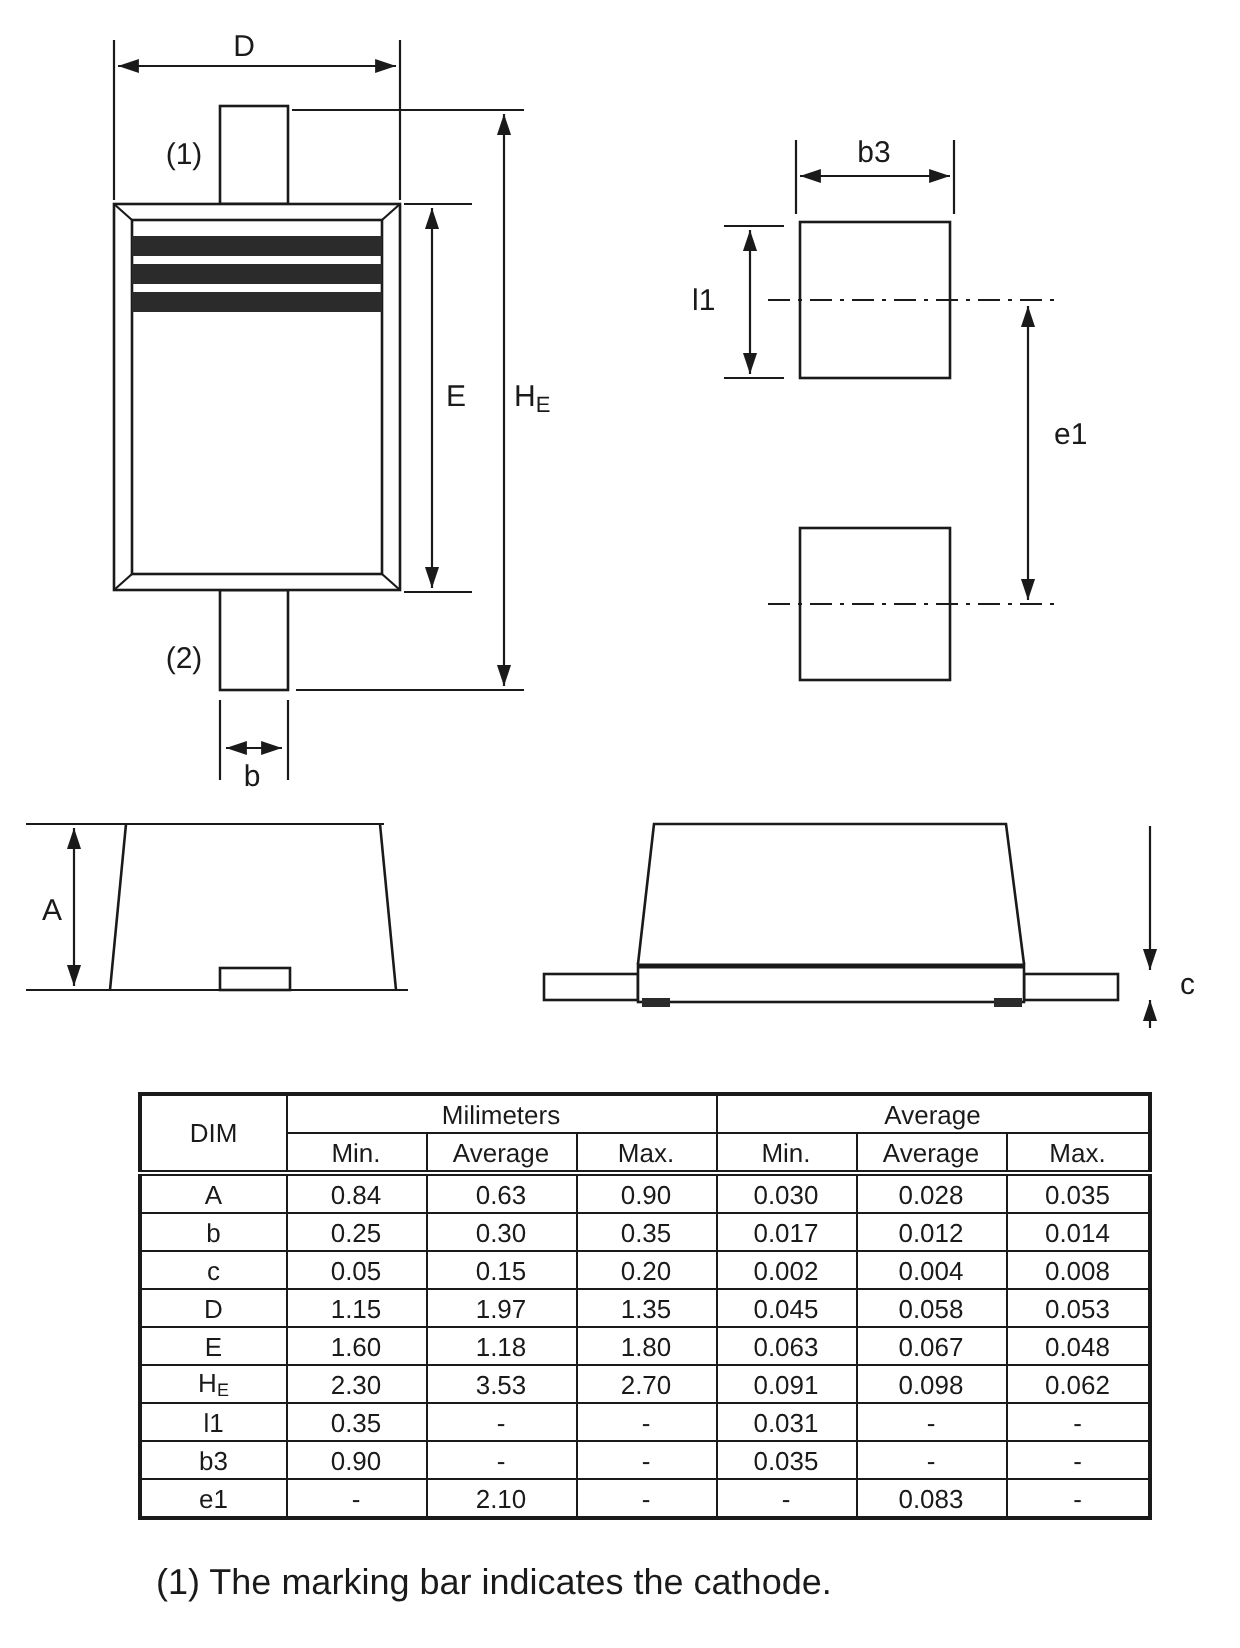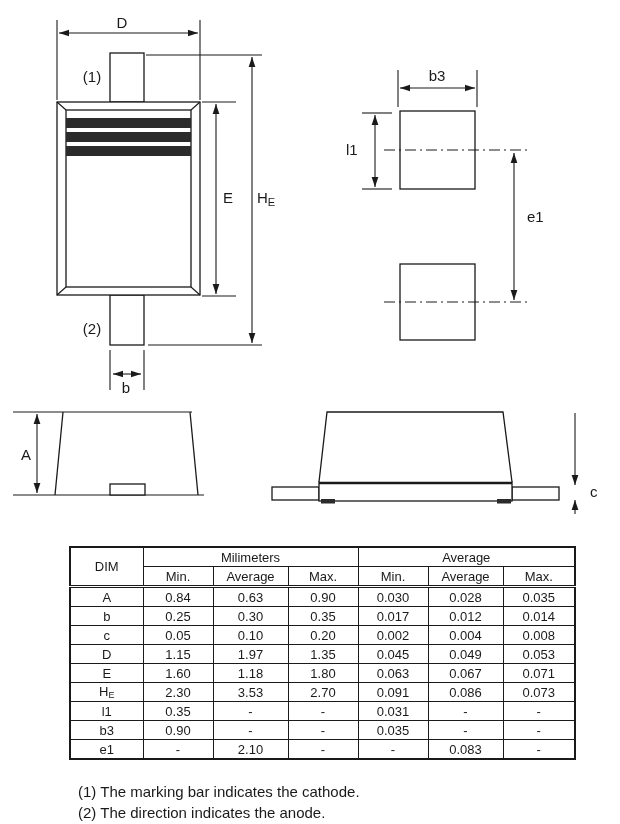--- a/index.html
+++ b/index.html
@@ -24,21 +24,21 @@
     border:2px solid #1a1a1a;
     padding-left:32px;
   }
   .dim-table td {
     border:1px solid #1a1a1a; text-align:center; vertical-align:middle;
     padding:0; height:18px; overflow:hidden; white-space:nowrap;
   }
   .dim-table tr.hdr2 td, .dim-table td.dbl { border-bottom:3px double #1a1a1a; }
   .subscript { font-size:9px; vertical-align:-2px; }
 
-  .notes { position:absolute; left:78px; top:781px; font-size:15px; line-height:21px; }
+  .notes { position:absolute; left:78px; top:781px; font-size:18px; line-height:21px; }
 </style>
 </head>
 <body>
 
 <div class="page">
 
   <svg class="outline" width="620" height="540" viewBox="0 0 620 540">
     <defs>
       <marker id="arr" viewBox="0 0 10 8" markerWidth="11" markerHeight="9" refX="9.5" refY="4" orient="auto-start-reverse" markerUnits="userSpaceOnUse">
         <path d="M0,0.8 L9.5,4 L0,7.2 Z" fill="#1a1a1a"></path>
@@ -165,52 +165,52 @@
         <td>0.25</td>
         <td>0.30</td>
         <td>0.35</td>
         <td>0.017</td>
         <td>0.012</td>
         <td>0.014</td>
       </tr>
       <tr>
         <td>c</td>
         <td>0.05</td>
-        <td>0.10</td>
+        <td>0.15</td>
         <td>0.20</td>
         <td>0.002</td>
         <td>0.004</td>
         <td>0.008</td>
       </tr>
       <tr>
         <td>D</td>
         <td>1.15</td>
         <td>1.97</td>
         <td>1.35</td>
         <td>0.045</td>
-        <td>0.049</td>
+        <td>0.058</td>
         <td>0.053</td>
       </tr>
       <tr>
         <td>E</td>
         <td>1.60</td>
         <td>1.18</td>
         <td>1.80</td>
         <td>0.063</td>
         <td>0.067</td>
-        <td>0.071</td>
+        <td>0.048</td>
       </tr>
       <tr>
         <td><span>H</span><span class="subscript">E</span></td>
         <td>2.30</td>
         <td>3.53</td>
         <td>2.70</td>
         <td>0.091</td>
-        <td>0.086</td>
-        <td>0.073</td>
+        <td>0.098</td>
+        <td>0.062</td>
       </tr>
       <tr>
         <td>l1</td>
         <td>0.35</td>
         <td>-</td>
         <td>-</td>
         <td>0.031</td>
         <td>-</td>
         <td>-</td>
       </tr>
@@ -230,16 +230,15 @@
         <td>-</td>
         <td>-</td>
         <td>0.083</td>
         <td>-</td>
       </tr>
     </tbody>
   </table>
 
   <div class="notes">
     <div>(1) The marking bar indicates the cathode.</div>
-    <div>(2) The direction indicates the anode.</div>
   </div>
 
 </div>
 
 </body></html>

